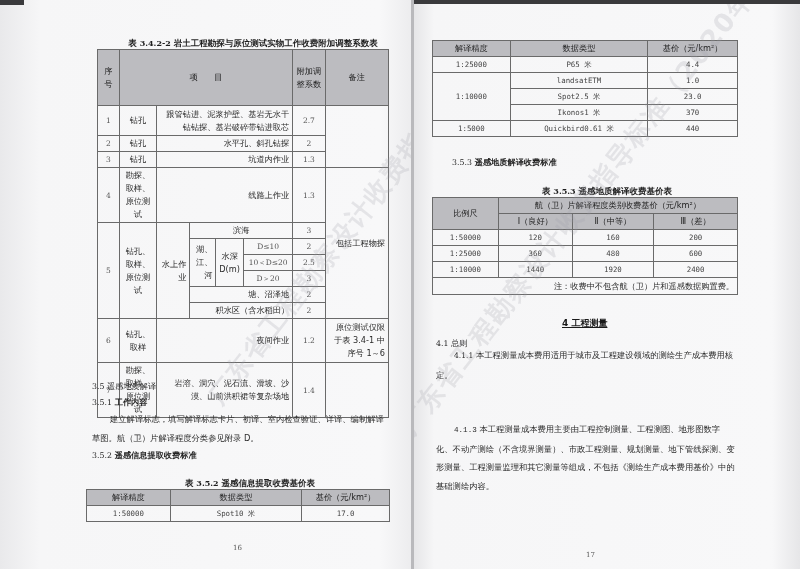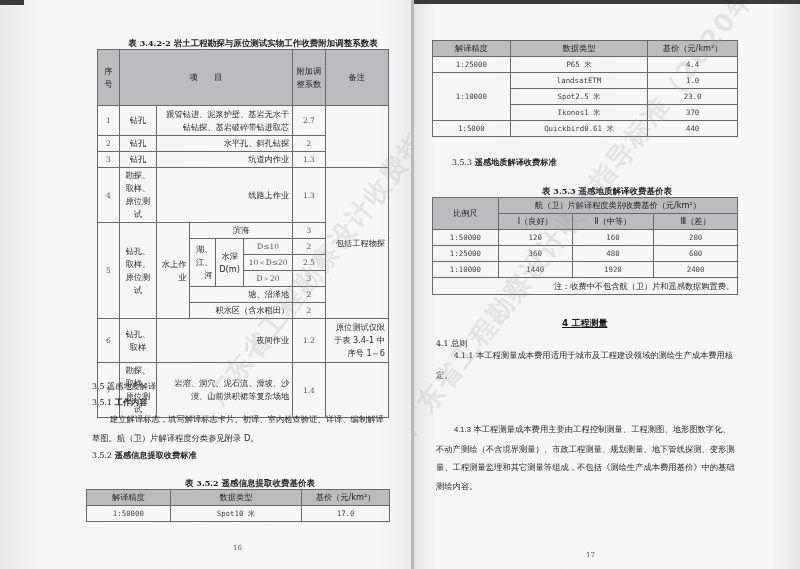--- a/index.html
+++ b/index.html
@@ -286,21 +286,21 @@
     <div class="chapter" style="left:150px; top:317px;text-decoration:underline;">4  工程测量</div>
 
     <div class="heading" style="left:24px; top:338px; font-weight:normal;">
       <span class="num">4.1</span><span> 总则</span>
     </div>
 
     <div class="para" style="left:24px; top:346px; width:300px;">
       <span class="indent"></span><span style="font-family:'DejaVu Serif',serif;font-size:7.6px;text-align:right;">4.1.1</span><span> 本工程测量成本费用适用于城市及工程建设领域的测绘生产成本费用核定。</span>
     </div>
     <div class="para" style="left:24px; top:420px; width:300px;">
-      <span class="indent"></span><span style="font-family:Liberation Sans, sans-serif;font-size:7.6px;">4.1.3</span><span> 本工程测量成本费用主要由工程控制测量、工程测图、地形图数字化、不动产测绘（不含境界测量）、市政工程测量、规划测量、地下管线探测、变形测量、工程测量监理和其它测量等组成，不包括《测绘生产成本费用基价》中的基础测绘内容。</span>
+      <span class="indent"></span><span style="font-family:Liberation Mono, monospace;font-size:7.6px;">4.1.3</span><span> 本工程测量成本费用主要由工程控制测量、工程测图、地形图数字化、不动产测绘（不含境界测量）、市政工程测量、规划测量、地下管线探测、变形测量、工程测量监理和其它测量等组成，不包括《测绘生产成本费用基价》中的基础测绘内容。</span>
     </div>
 
     <div class="pageno" style="left:174px; top:544px;margin-top:7px;">17</div>
 
     <div class="watermark" style="left:-20px; top:420px; transform: rotate(-52deg);">广东省工程勘察设计收费指导标准（2020年版）</div>
   </div>
 </div>
 
 <div class="gutter"></div>
 <div class="top-band-right"></div>

